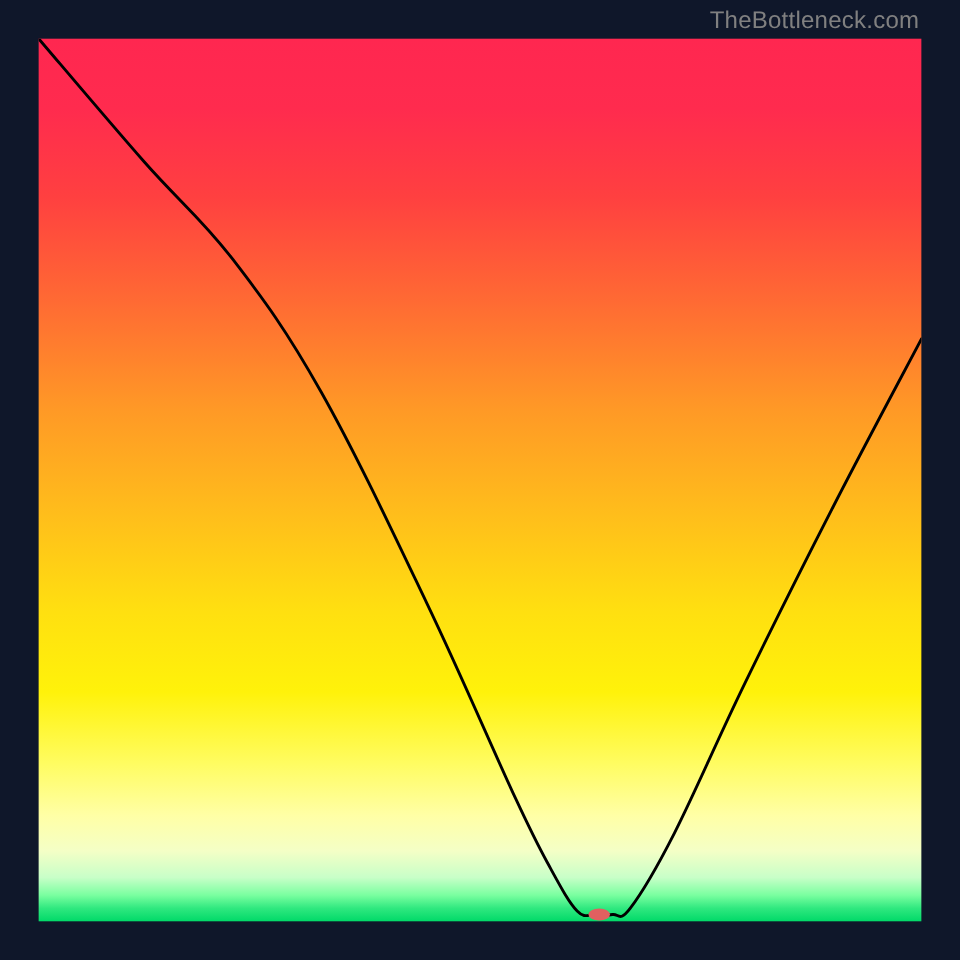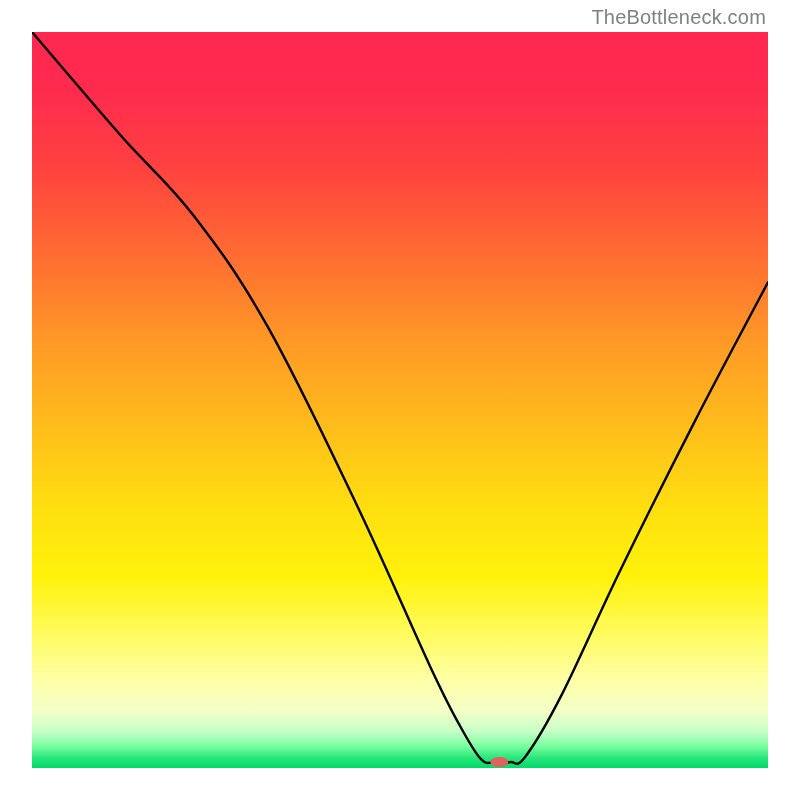--- a/index.html
+++ b/index.html
@@ -7,21 +7,21 @@
     padding: 0;
     width: 800px;
     height: 800px;
     background: #000000;
     overflow: hidden;
   }
   .canvas {
     position: relative;
     width: 800px;
     height: 800px;
-    background: #ffffff;
+    background: #0f172a;
   }
   .plot-area {
     position: absolute;
     left: 32px;
     top: 32px;
     width: 736px;
     height: 736px;
     overflow: hidden;
   }
   .gradient-bg {

